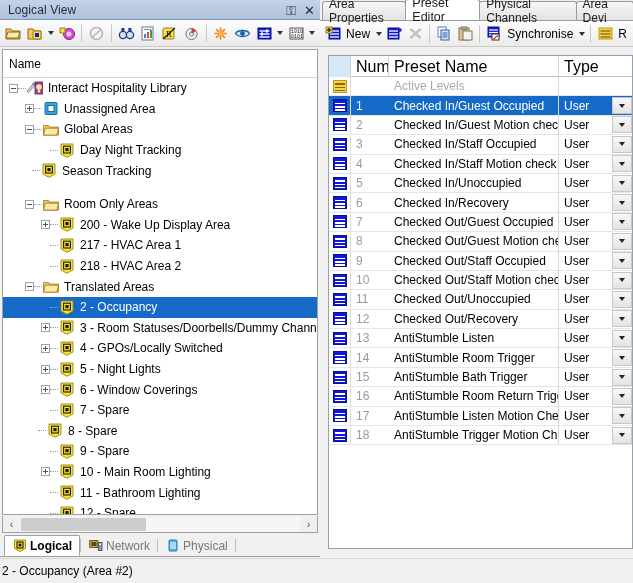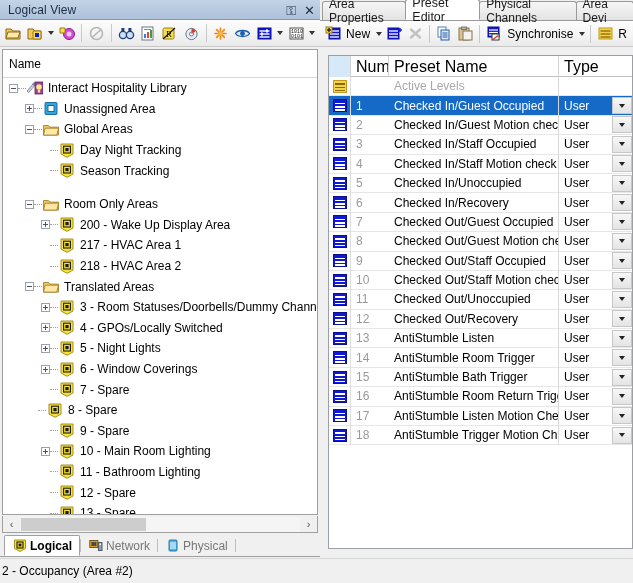--- a/index.html
+++ b/index.html
@@ -296,21 +296,21 @@
             <span class="dots"></span>
             <span class="ico">
               <svg width="16" height="15" viewBox="0 0 16 15">
                 <path d="M2 1h12v10l-6 3.3L2 11z" fill="#f7e23a" stroke="#9c8410" stroke-width=".9"></path>
                 <rect x="4.6" y="3.2" width="6.8" height="6.8" fill="#f7e23a" stroke="#1a1a1a" stroke-width="1.1"></rect>
                 <rect x="6.4" y="5" width="3.2" height="3.2" fill="#1a1a1a"></rect>
               </svg>
             </span>
             <span class="lbl">Day Night Tracking</span>
           </div>
-          <div class="tnode" style="padding-left: 38px;">
+          <div class="tnode" style="padding-left: 20px;">
             <span class="expspace"></span>
             <span class="dots"></span>
             <span class="ico">
               <svg width="16" height="15" viewBox="0 0 16 15">
                 <path d="M2 1h12v10l-6 3.3L2 11z" fill="#f7e23a" stroke="#9c8410" stroke-width=".9"></path>
                 <rect x="4.6" y="3.2" width="6.8" height="6.8" fill="#f7e23a" stroke="#1a1a1a" stroke-width="1.1"></rect>
                 <rect x="6.4" y="5" width="3.2" height="3.2" fill="#1a1a1a"></rect>
               </svg>
             </span>
             <span class="lbl">Season Tracking</span>
@@ -365,20 +365,32 @@
           <div class="tnode" style="padding-left: 22px;">
             <span class="exp"></span>
             <span class="dots"></span>
             <span class="ico">
               <svg width="16" height="15" viewBox="0 0 16 15">
                 <path d="M0.5 3.5h5l1.3 1.6H15.5v8H0.5z" fill="#f3c75a" stroke="#9a7a22" stroke-width=".8"></path>
                 <path d="M2.2 6.2H15.5l-1.7 6.9H0.5z" fill="#ffe7a6" stroke="#9a7a22" stroke-width=".8"></path>
               </svg>
             </span>
             <span class="lbl">Translated Areas</span>
+          </div>
+          <div class="tnode sel" style="padding-left: 38px;">
+            <span class="expspace"></span>
+            <span class="dots"></span>
+            <span class="ico">
+              <svg width="16" height="15" viewBox="0 0 16 15">
+                <path d="M2 1h12v10l-6 3.3L2 11z" fill="#f7e23a" stroke="#9c8410" stroke-width=".9"></path>
+                <rect x="4.6" y="3.2" width="6.8" height="6.8" fill="#f7e23a" stroke="#1a1a1a" stroke-width="1.1"></rect>
+                <rect x="6.4" y="5" width="3.2" height="3.2" fill="#1a1a1a"></rect>
+              </svg>
+            </span>
+            <span class="lbl">2 - Occupancy</span>
           </div>
           <div class="tnode" style="padding-left: 38px;">
             <span class="exp plus"></span>
             <span class="dots"></span>
             <span class="ico">
               <svg width="16" height="15" viewBox="0 0 16 15">
                 <path d="M2 1h12v10l-6 3.3L2 11z" fill="#f7e23a" stroke="#9c8410" stroke-width=".9"></path>
                 <rect x="4.6" y="3.2" width="6.8" height="6.8" fill="#f7e23a" stroke="#1a1a1a" stroke-width="1.1"></rect>
                 <rect x="6.4" y="5" width="3.2" height="3.2" fill="#1a1a1a"></rect>
               </svg>

